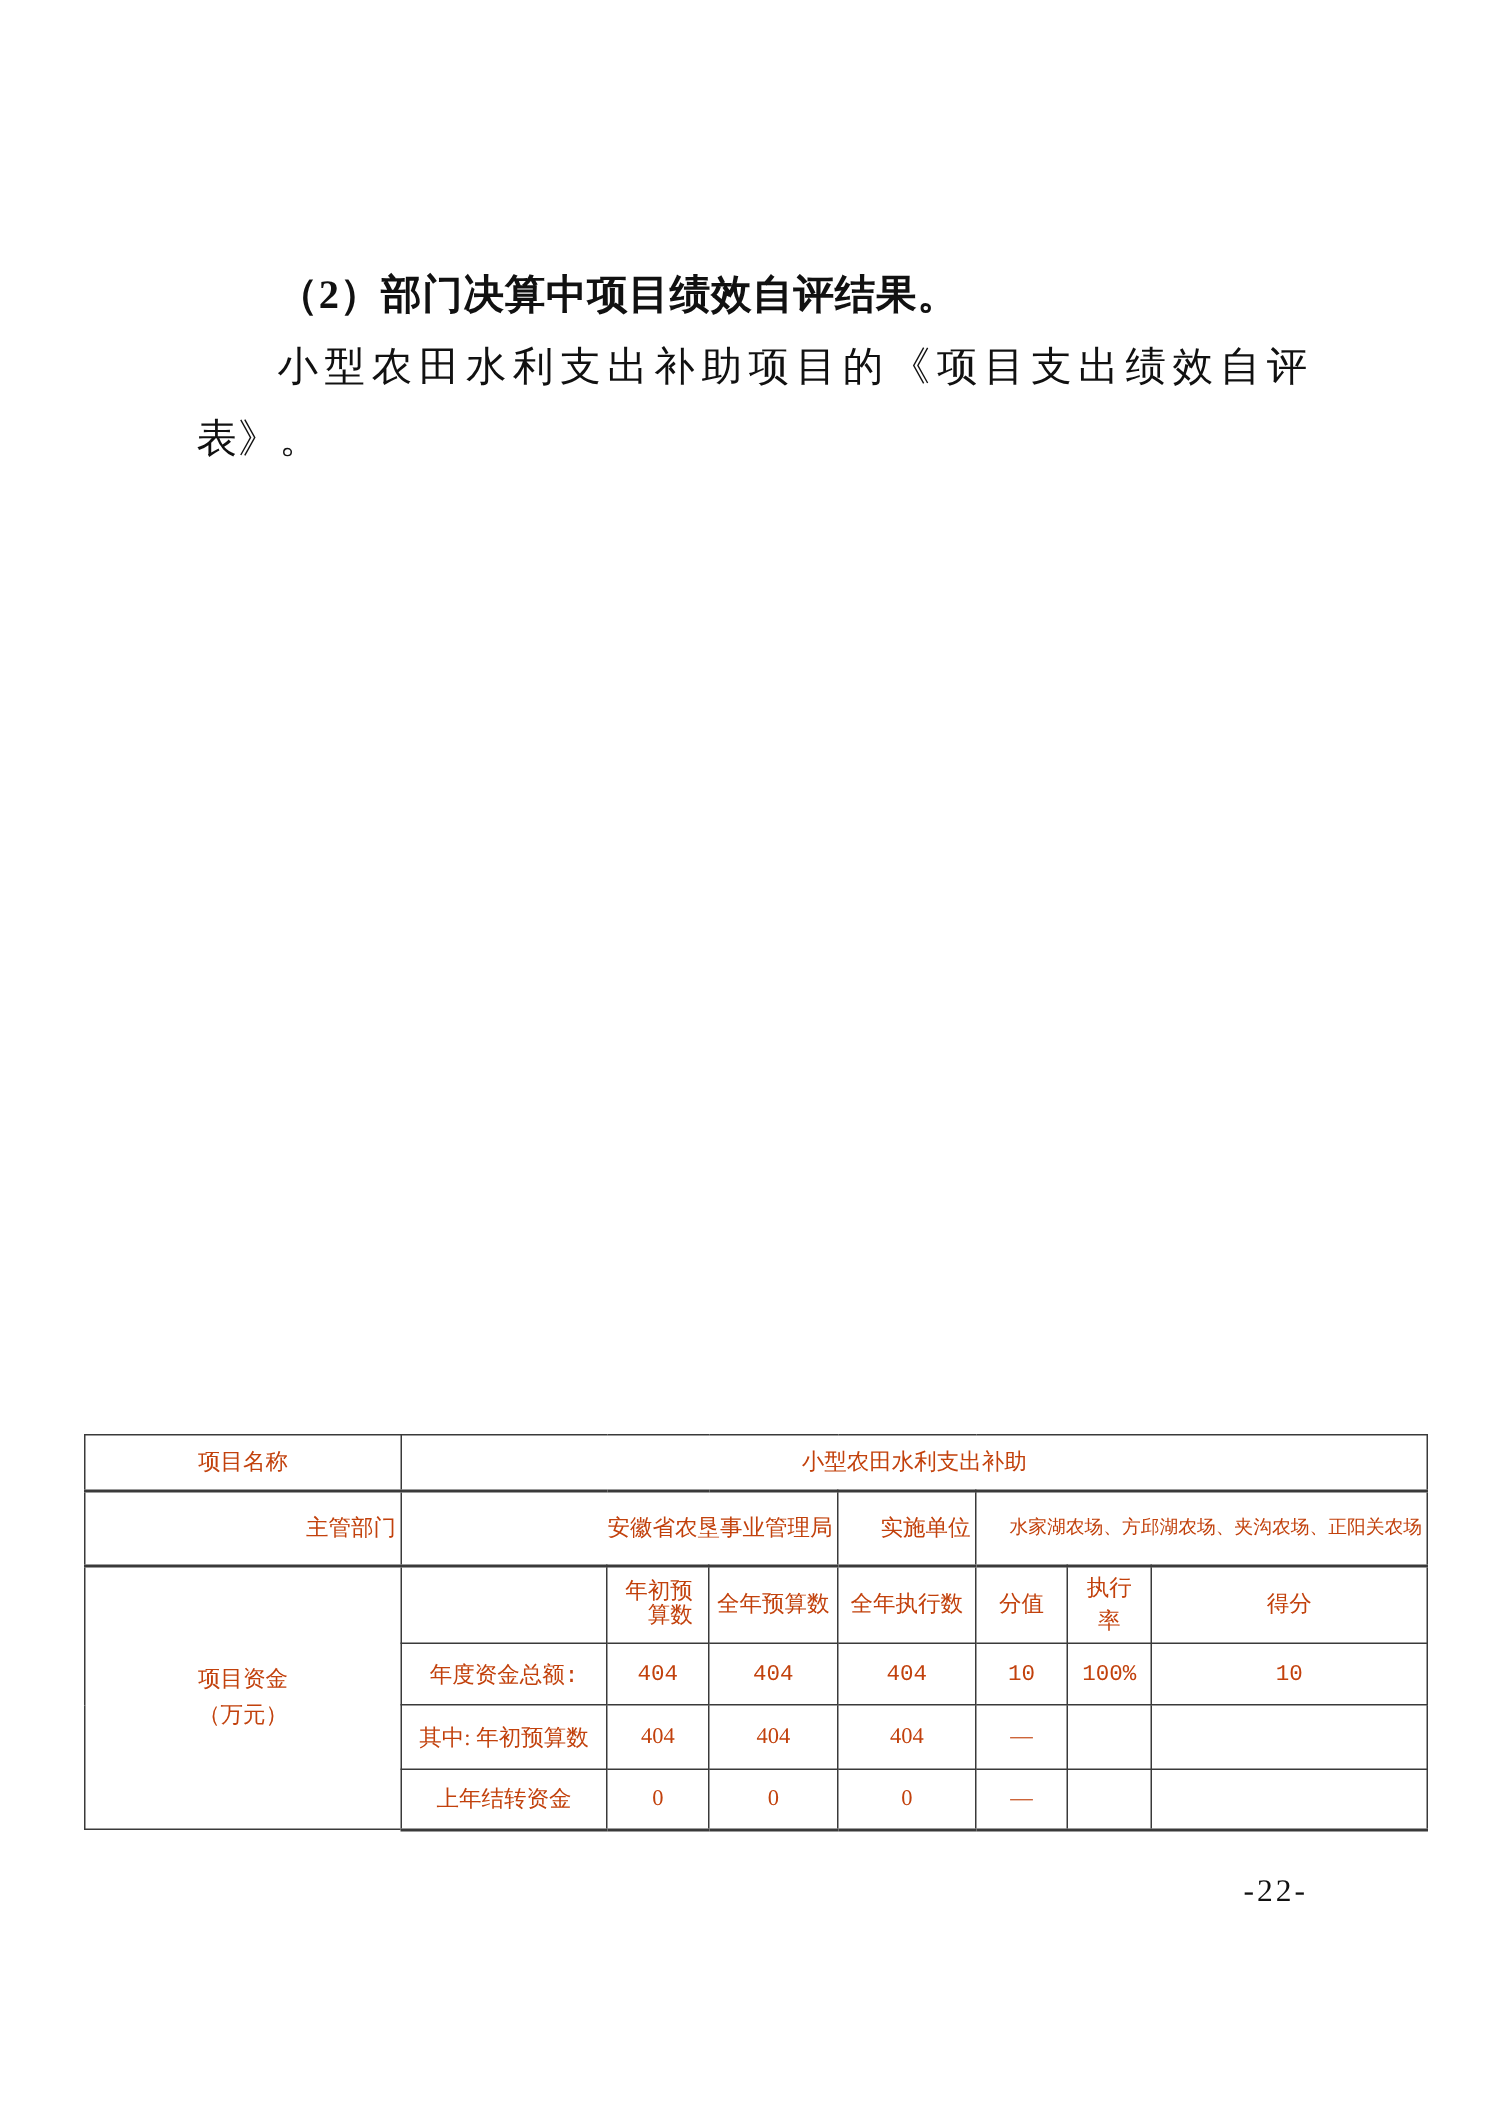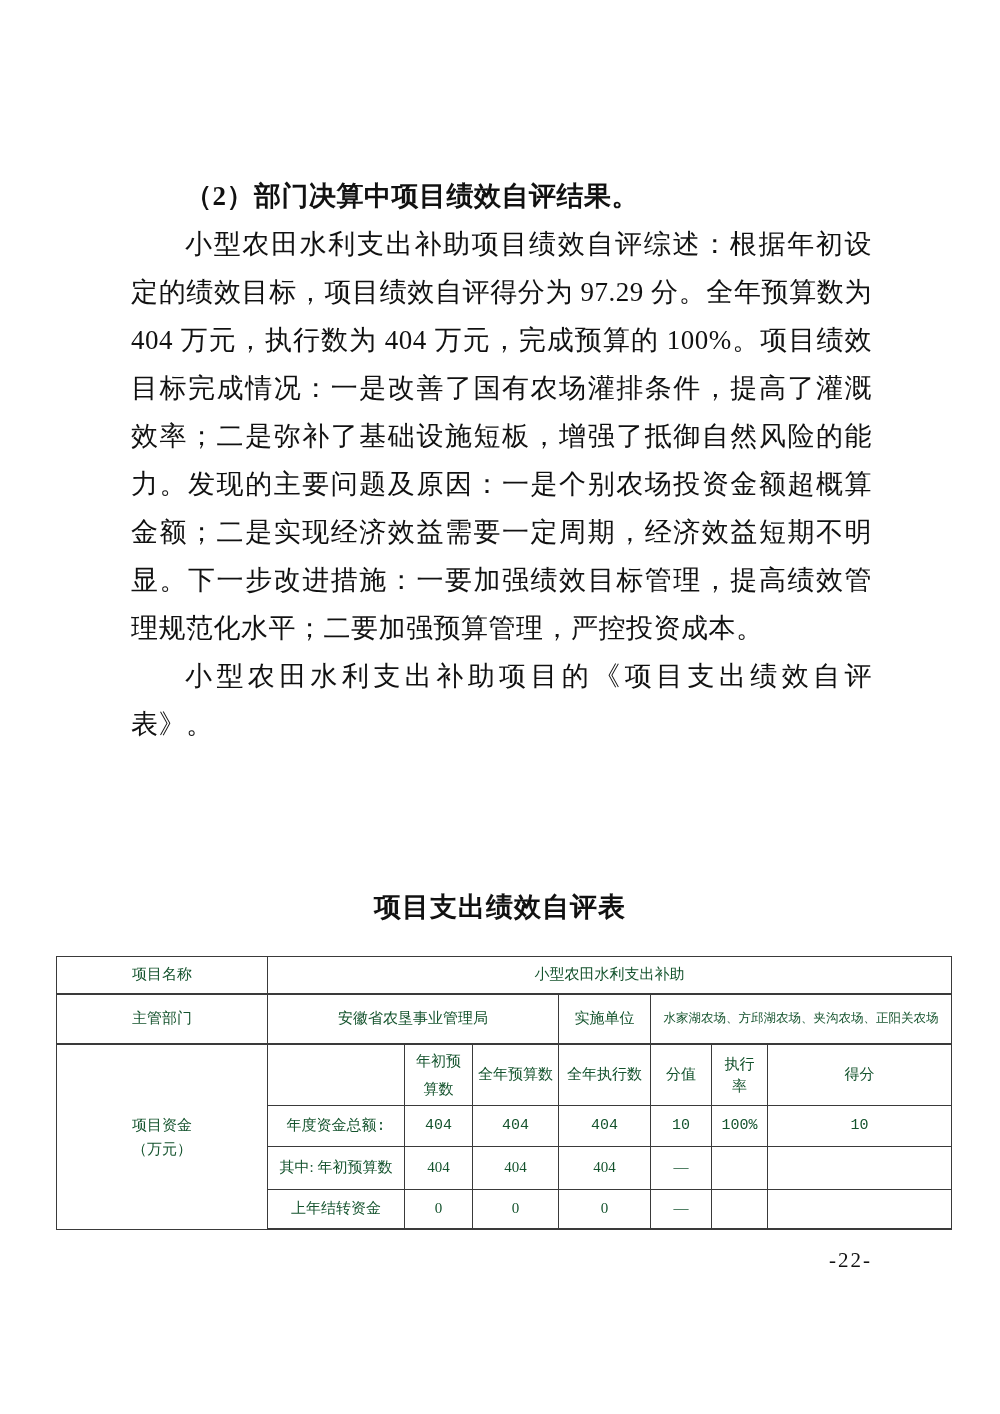--- a/index.html
+++ b/index.html
@@ -51,66 +51,64 @@
   }
   
   table.eval {
     position: absolute;
     left: 56px;
     top: 956px;
     width: 895px;
     border-collapse: collapse;
     table-layout: fixed;
     font-size: 15px;
-    color: #14532d;
+    color: #c2410c;
   }
   table.eval td {
     border: 1px solid #3a3a3a;
     text-align: center;
     vertical-align: middle;
     padding: 2px 3px;
     overflow: hidden;
   }
   table.eval { border: 1px solid #3a3a3a; border-right-width: 1.5px; }
   tr.r1 td { border-bottom-width: 2px; }
-  tr.r2 td { border-bottom-width: 2px; }
+  tr.r2 td { border-bottom-width: 2px; text-align: right; }
   tr.r6 td { border-bottom-width: 2.5px; }
   tr.r1 { height: 37px; }
   tr.r2 { height: 50px; }
   tr.r3 { height: 52px; }
   tr.r4 { height: 41px; font-family: Liberation Mono, monospace; }
   tr.r5 { height: 43px; }
   tr.r6 { height: 40px; }
   td.left-pad  { text-align: left;  padding-left: 10px; }
   td.right-pad { text-align: right; padding-right: 8px; }
   td.farms { font-size: 12.5px; white-space: nowrap; padding: 2px 1px; }
-  .w3 { display: inline-block; width: 3.1em; line-height: 28px; }
+  .w3 { display: inline-block; width: 3.1em; line-height: 16px; text-align: right; }
   .w2 { display: inline-block; width: 2.1em; line-height: 22px; }
   .funds-label { line-height: 24px; white-space: pre-line; }
   
   .page-number {
     position: absolute;
     top: 1248px;
     right: 128px;
     font-size: 21px;
     letter-spacing: 2px;
   }
 </style>
 </head>
 <body>
 
 <div class="page">
 
   <div class="text-block">
     <p class="bold">（2）部门决算中项目绩效自评结果。</p>
-    <p>小型农田水利支出补助项目绩效自评综述：根据年初设定的绩效目标，项目绩效自评得分为 97.29 分。全年预算数为 404 万元，执行数为 404 万元，完成预算的 100%。项目绩效目标完成情况：一是改善了国有农场灌排条件，提高了灌溉效率；二是弥补了基础设施短板，增强了抵御自然风险的能力。发现的主要问题及原因：一是个别农场投资金额超概算金额；二是实现经济效益需要一定周期，经济效益短期不明显。下一步改进措施：一要加强绩效目标管理，提高绩效管理规范化水平；二要加强预算管理，严控投资成本。</p>
     <p>小型农田水利支出补助项目的《项目支出绩效自评表》。</p>
   </div>
 
-  <div class="table-title">项目支出绩效自评表</div>
 
   <table class="eval">
     <colgroup>
       <col style="width:211px">
       <col style="width:137px">
       <col style="width:68px">
       <col style="width:86px">
       <col style="width:92px">
       <col style="width:61px">
       <col style="width:56px">

